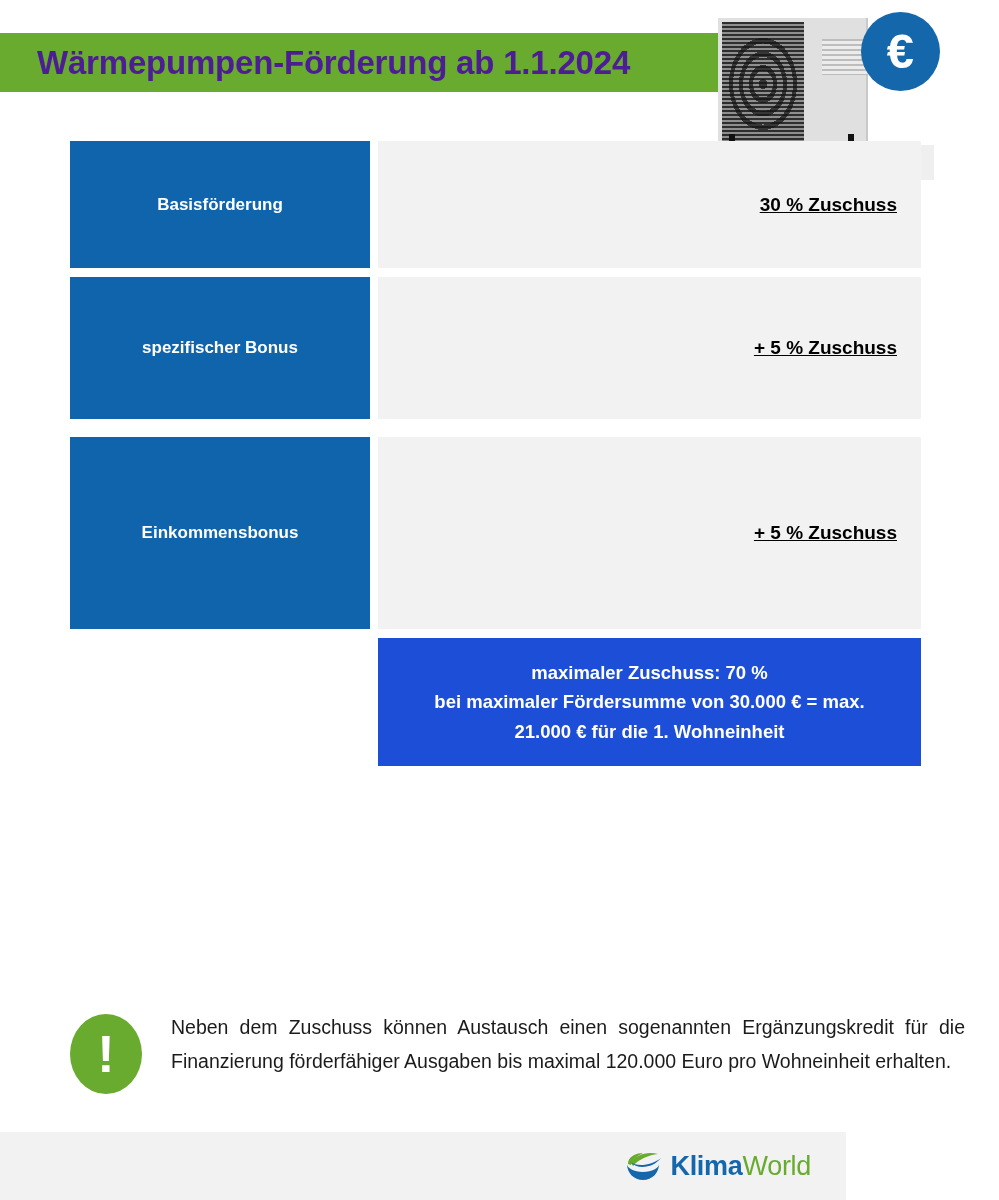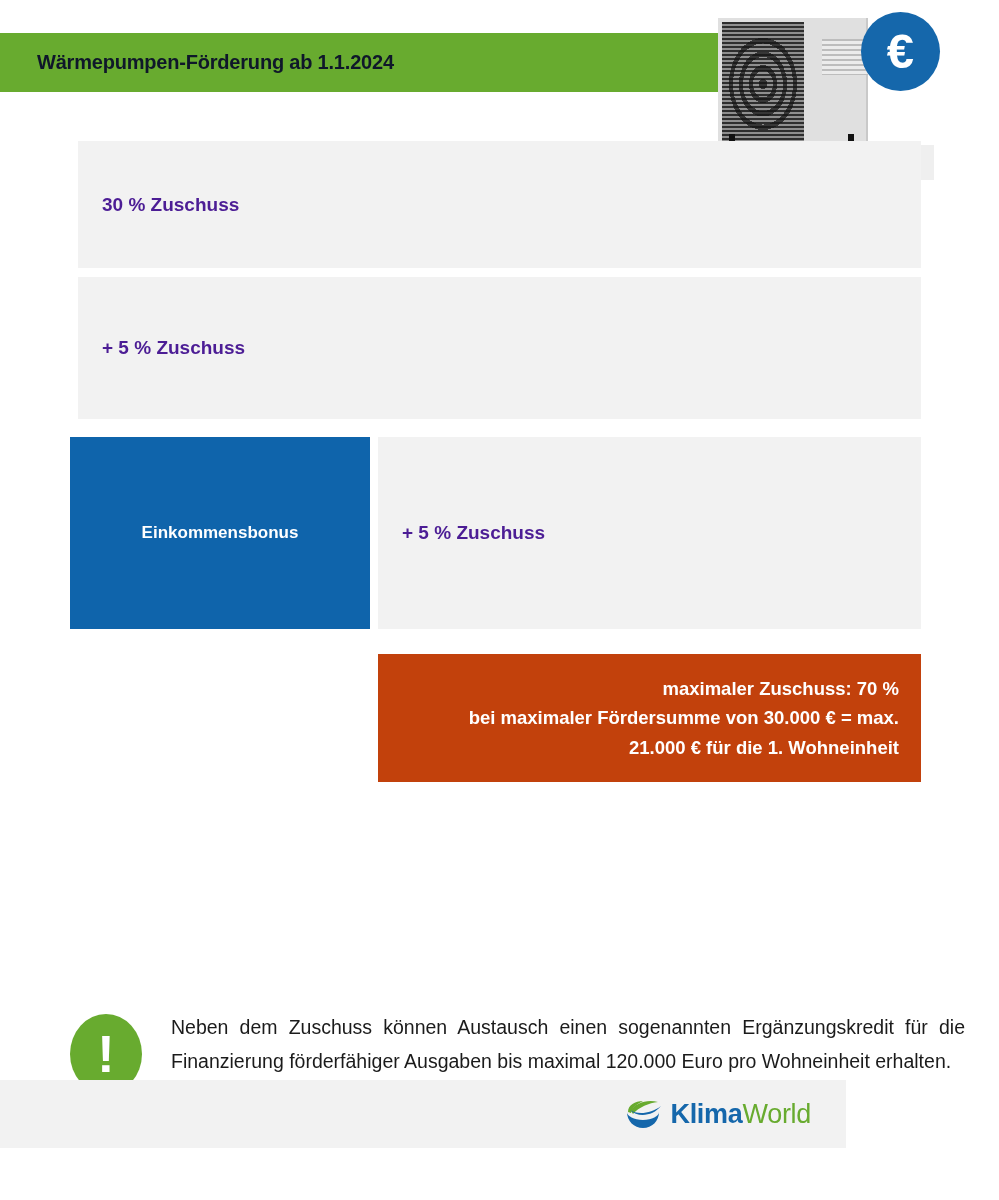--- a/index.html
+++ b/index.html
@@ -21,22 +21,22 @@
     position: absolute;
     left: 0;
     top: 33px;
     width: 766px;
     height: 59px;
     background: #68ab2f;
     display: flex;
     align-items: center;
   }
   .header-title {
-    color: #0f172a;
-    font-size: 20px;
+    color: #4c1d95;
+    font-size: 33px;
     font-weight: 600;
     letter-spacing: -0.2px;
     padding-left: 37px;
     white-space: nowrap;
   }
 
   
   .heatpump {
     position: absolute;
     left: 700px;
@@ -167,26 +167,27 @@
     text-align: center;
     padding: 0 8px;
     box-sizing: border-box;
   }
   .row-content {
     flex: 1 1 auto;
     margin-left: 8px;
     background: #f2f2f2;
     display: flex;
     flex-direction: column;
-    align-items: flex-start;
+    align-items: flex-end;
     justify-content: center;
     text-align: center;
     padding: 8px 24px;
     box-sizing: border-box;
-    color: #4c1d95;
+    color: #000000;
+    text-decoration: underline;
   }
   .row-1 .row-label, .row-1 .row-content { height: 127px; }
   .row-2 .row-label, .row-2 .row-content { height: 142px; }
   .row-3 .row-label, .row-3 .row-content { height: 202px; }
   .row-4 .row-label, .row-4 .row-content { height: 192px; }
 
   .amount {
     font-size: 19px;
     font-weight: 700;
     line-height: 1.45;
@@ -202,31 +203,30 @@
   .summary-row {
     display: flex;
     margin-top: 0px;
   }
   .summary-spacer {
     width: 308px;
     flex: 0 0 308px;
   }
   .summary-box {
     flex: 1 1 auto;
-    background: #c2410c;
+    background: #1d4ed8;
     color: #ffffff;
     height: 128px;
     display: flex;
     flex-direction: column;
-    align-items: flex-end;
+    align-items: center;
     justify-content: center;
     text-align: center;
     box-sizing: border-box;
     padding: 0 22px;
-    margin-top: 16px;
   }
   .summary-line {
     font-size: 18.5px;
     font-weight: 700;
     line-height: 1.58;
   }
 
   
   .note {
     position: absolute;
@@ -258,21 +258,21 @@
     color: #1b1b1b;
     text-align: justify;
     flex: 1 1 auto;
   }
   .note-text b { font-weight: 400; }
 
   
   .footer {
     position: absolute;
     left: 0;
-    top: 1080px;
+    top: 1132px;
     width: 846px;
     height: 68px;
     background: #f2f2f2;
     display: flex;
     align-items: center;
     justify-content: flex-end;
   }
   .logo {
     display: flex;
     align-items: center;
@@ -306,26 +306,28 @@
   </div>
   <div class="hp-foot left"></div>
   <div class="hp-foot right"></div>
 </div>
 
 <div class="euro-badge">€</div>
 
 <div class="table">
 
   <div class="row row-1">
+    <div class="row-label">Basisförderung</div>
     <div class="row-content">
       <div class="amount">30 % Zuschuss</div>
     </div>
   </div>
 
   <div class="row row-2">
+    <div class="row-label">spezifischer Bonus</div>
     <div class="row-content">
       <div class="amount">+ 5 %  Zuschuss</div>
     </div>
   </div>
 
   <div class="row row-3">
   </div>
 
   <div class="row row-4">
     <div class="row-label">Einkommensbonus</div>

